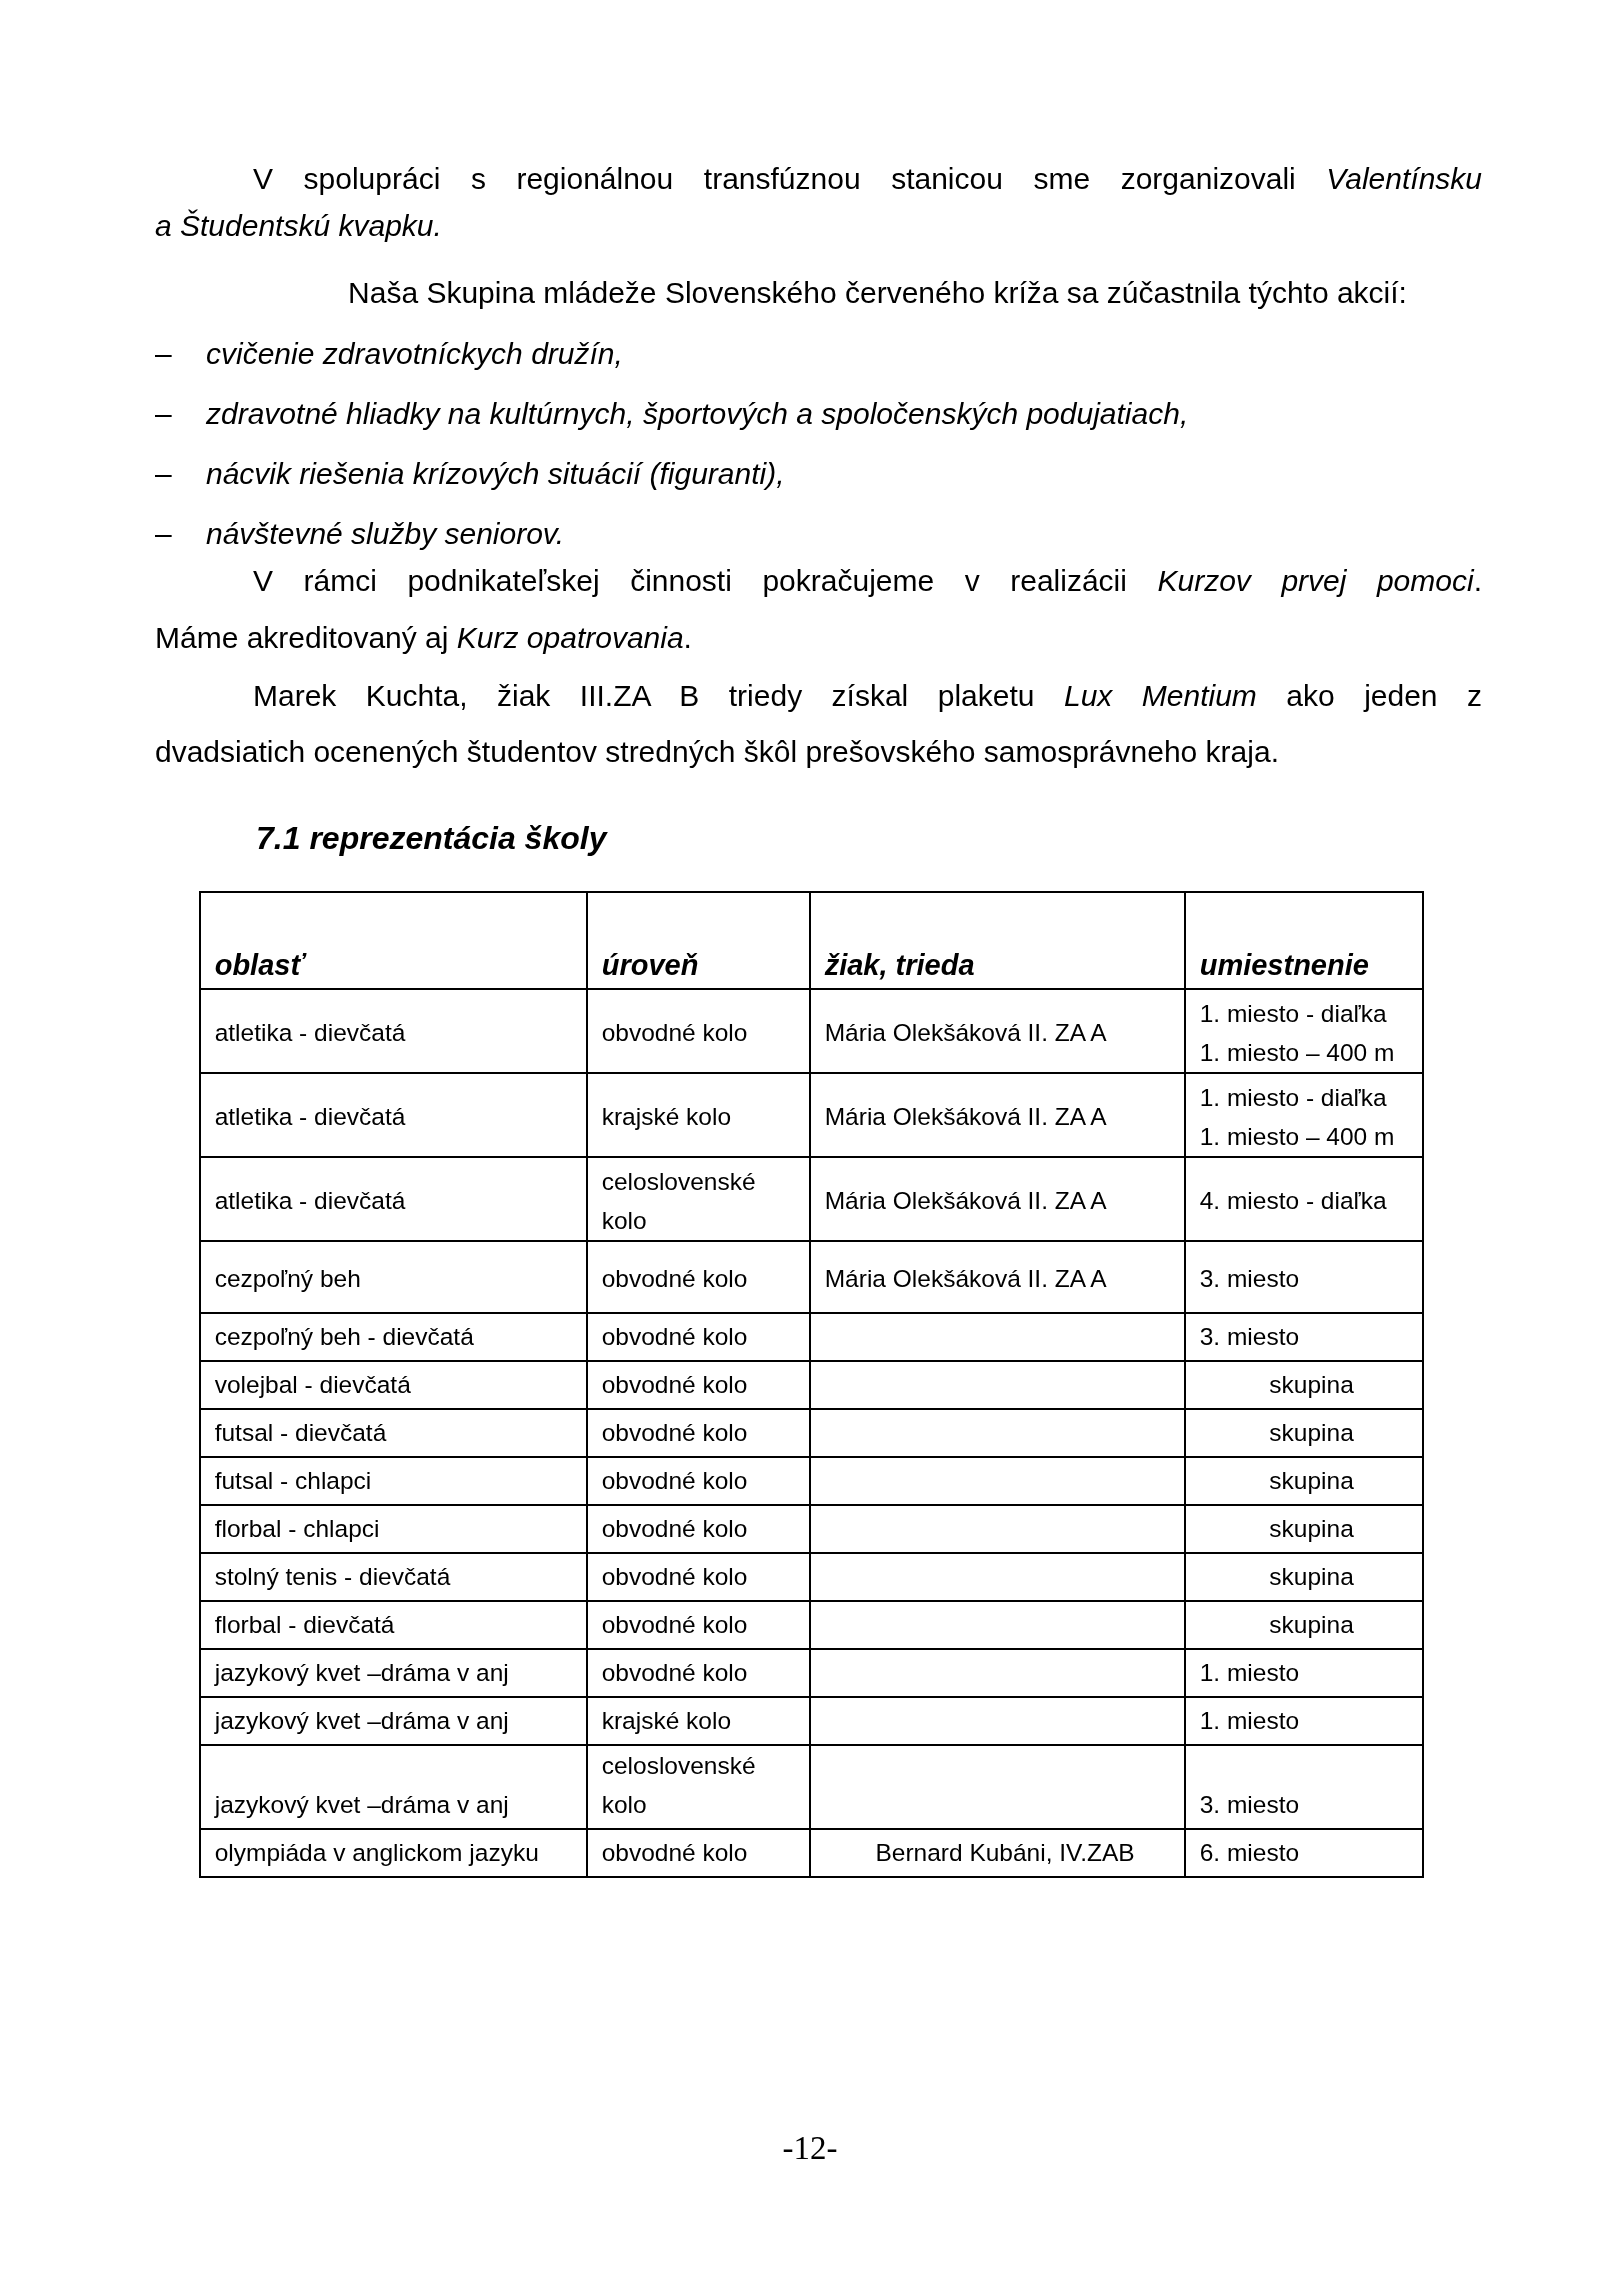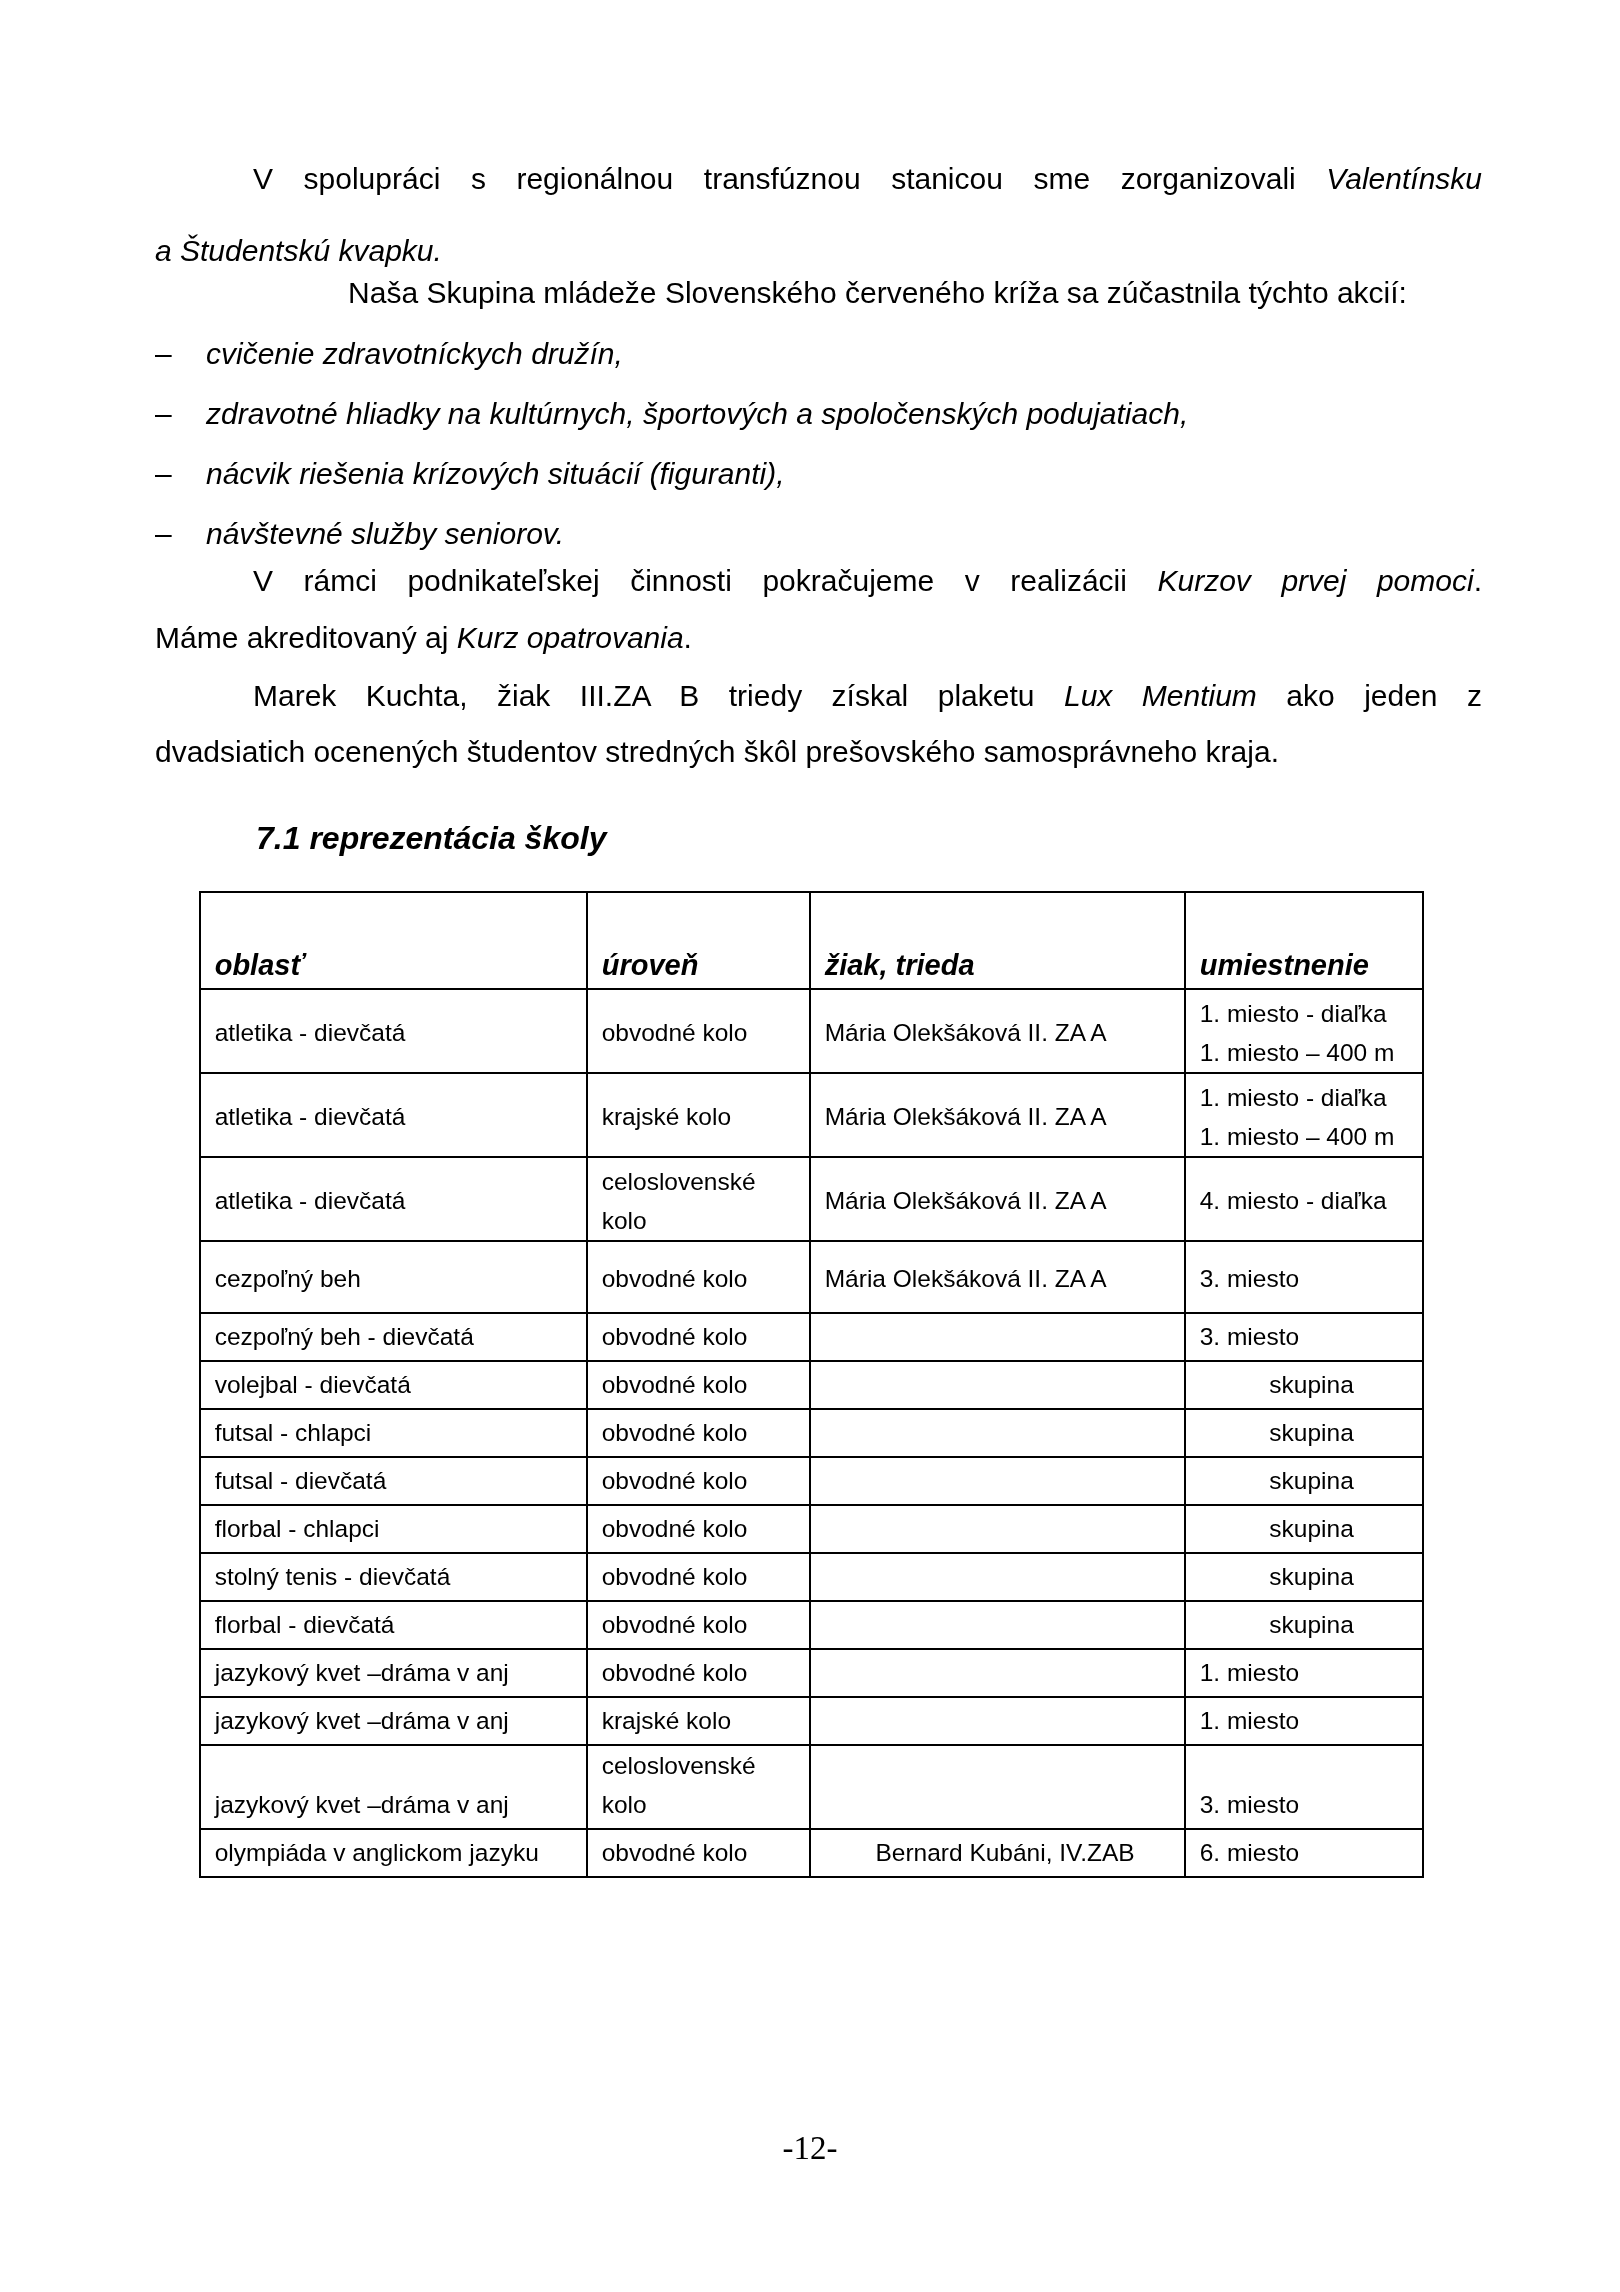--- a/index.html
+++ b/index.html
@@ -12,21 +12,21 @@
   }
   .doc {
     position: absolute; left: 155px; top: 0;
     width: 1327px;
     font-size: 30px; line-height: 57px;
   }
   .para { position: absolute; left: 0; width: 100%; white-space: normal; }
   .jline { text-align: justify; text-align-last: justify; }
   .i { font-style: italic; }
   #p1-l1 { top: 150px; text-indent: 98px; }
-  #p1-l2 { top: 222px; }
+  #p1-l2 { top: 197px; }
   #p2    { top: 264px; text-indent: 118px; text-align: center; }
   #bullets { position: absolute; left: 0; top: 325px; width: 100%; }
   .bullet {
     position: relative; padding-left: 51px;
     line-height: 57px; margin-bottom: 2.9px;
     font-style: italic;
   }
   .bullet .dash { position: absolute; left: 0; top: 0; font-style: normal; }
   #p3-l1 { top: 552px; text-indent: 98px; }
   #p3-l2 { top: 609px; }
@@ -163,29 +163,29 @@
       </tr>
       <tr>
         <td>volejbal - dievčatá</td>
         <td>obvodné kolo</td>
         <td></td>
         <td class="center">
           <div>skupina</div>
         </td>
       </tr>
       <tr>
+        <td>futsal - dievčatá</td>
+        <td>obvodné kolo</td>
+        <td></td>
+        <td class="center">
+          <div>skupina</div>
+        </td>
+      </tr>
+      <tr>
         <td>futsal - chlapci</td>
-        <td>obvodné kolo</td>
-        <td></td>
-        <td class="center">
-          <div>skupina</div>
-        </td>
-      </tr>
-      <tr>
-        <td>futsal - dievčatá</td>
         <td>obvodné kolo</td>
         <td></td>
         <td class="center">
           <div>skupina</div>
         </td>
       </tr>
       <tr>
         <td>florbal - chlapci</td>
         <td>obvodné kolo</td>
         <td></td>

